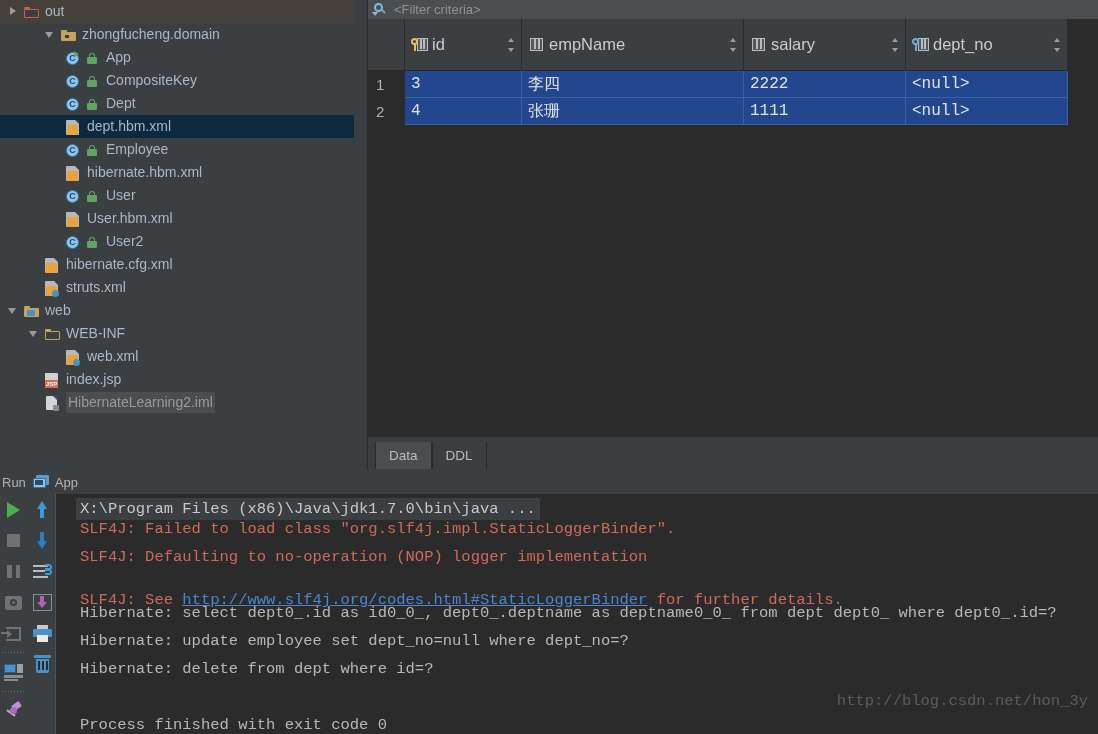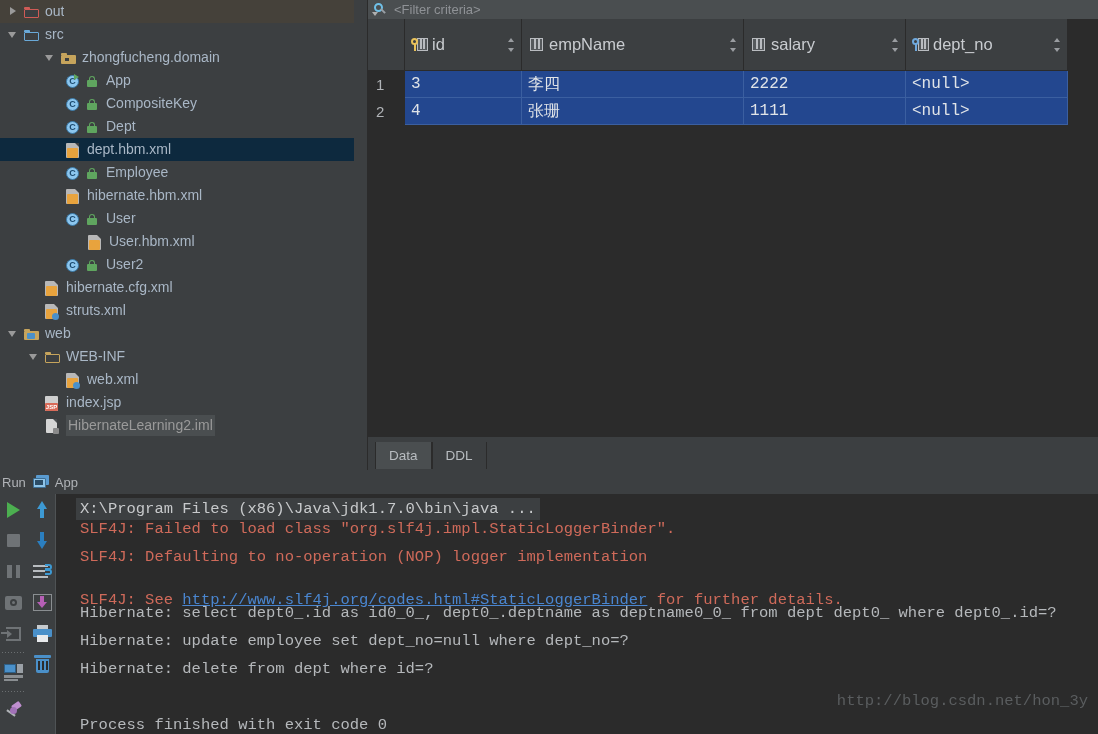--- a/index.html
+++ b/index.html
@@ -243,30 +243,20 @@
         <div class="tree-row shade" style="padding-left: 8px;">
           <span class="arrow right"></span>
           <span class="tree-icon">
             <span class="ic-folder fold-red">
               <span class="tab"></span>
               <span class="body"></span>
             </span>
           </span>
           <span class="tree-label">out</span>
         </div>
-        <div class="tree-row" style="padding-left: 8px;">
-          <span class="arrow down"></span>
-          <span class="tree-icon">
-            <span class="ic-folder fold-blue">
-              <span class="tab"></span>
-              <span class="body"></span>
-            </span>
-          </span>
-          <span class="tree-label">src</span>
-        </div>
         <div class="tree-row" style="padding-left: 45px;">
           <span class="arrow down"></span>
           <span class="tree-icon">
             <span class="ic-folder fold-pkg">
               <span class="tab"></span>
               <span class="body"></span>
             </span>
           </span>
           <span class="tree-label">zhongfucheng.domain</span>
         </div>
@@ -328,21 +318,21 @@
         <div class="tree-row" style="padding-left: 50px;">
           <span class="arrow none"></span>
           <span class="tree-icon">
             <span class="ic-class"></span>
           </span>
           <span class="tree-icon" style="width: 14px; flex: 0 0 14px;">
             <span class="ic-lock"></span>
           </span>
           <span class="tree-label">User</span>
         </div>
-        <div class="tree-row" style="padding-left: 72px;">
+        <div class="tree-row" style="padding-left: 50px;">
           <span class="arrow none"></span>
           <span class="tree-icon">
             <span class="ic-xml"></span>
           </span>
           <span class="tree-label">User.hbm.xml</span>
         </div>
         <div class="tree-row" style="padding-left: 50px;">
           <span class="arrow none"></span>
           <span class="tree-icon">
             <span class="ic-class"></span>

